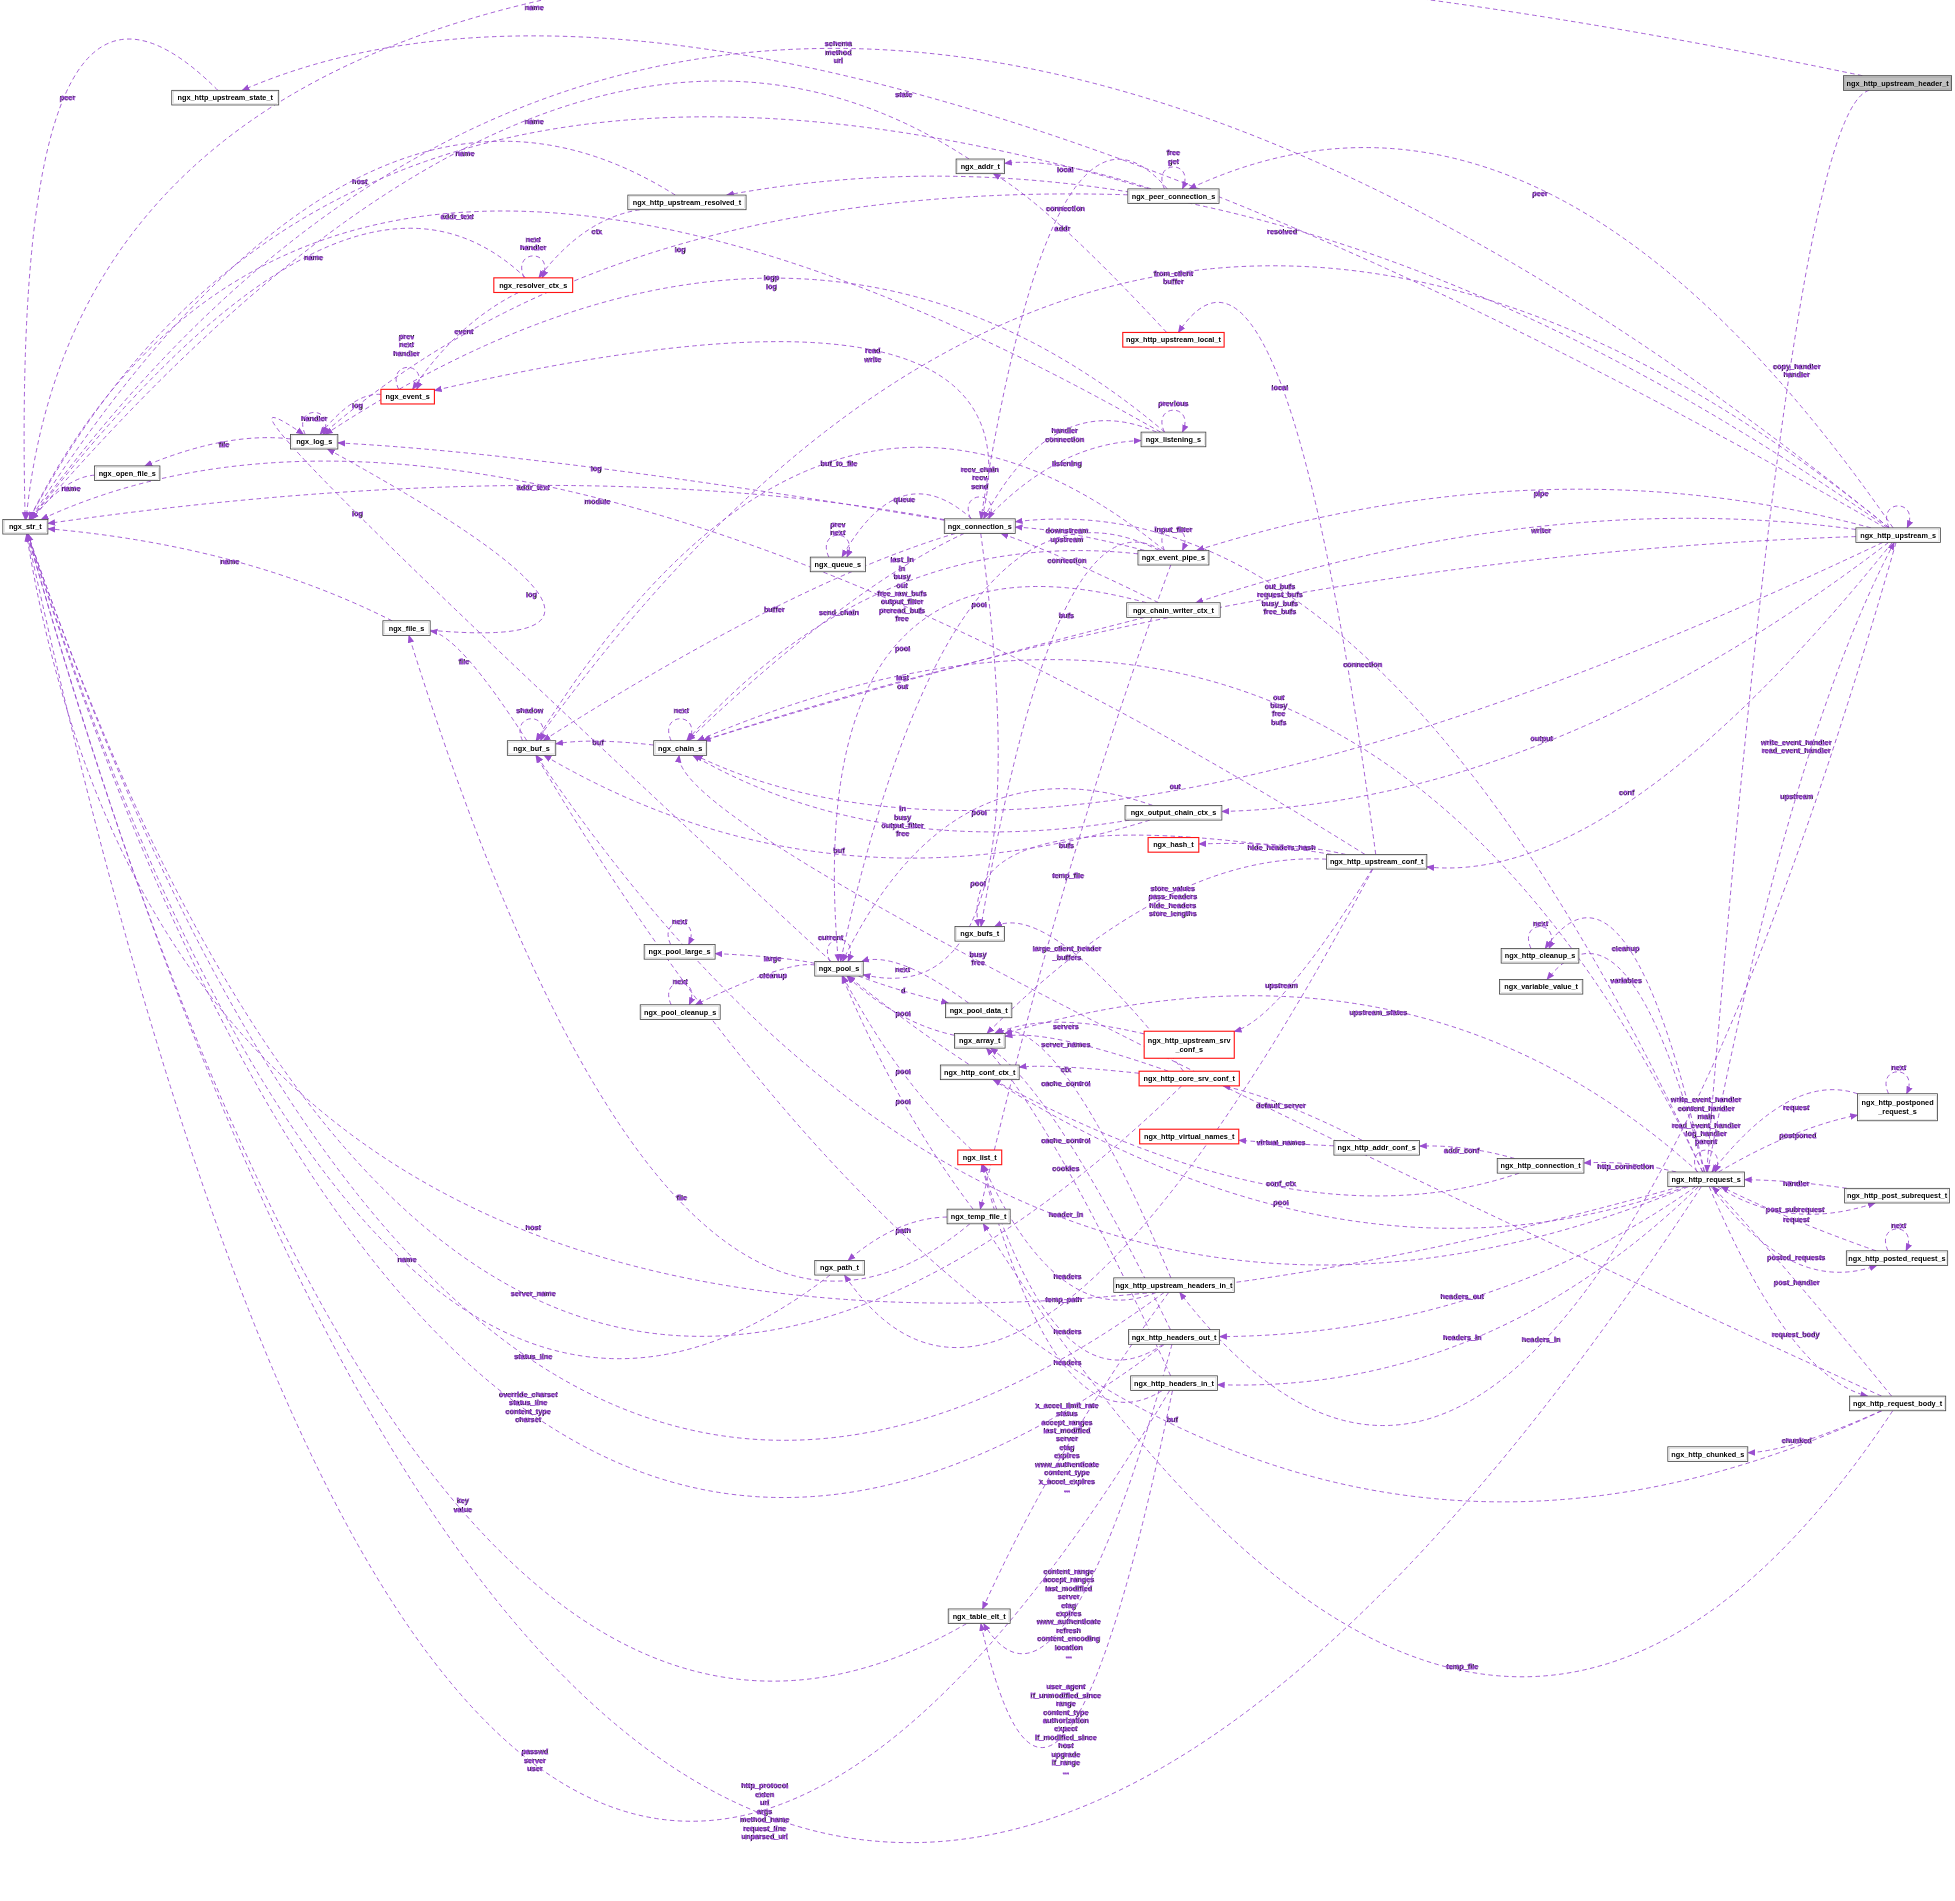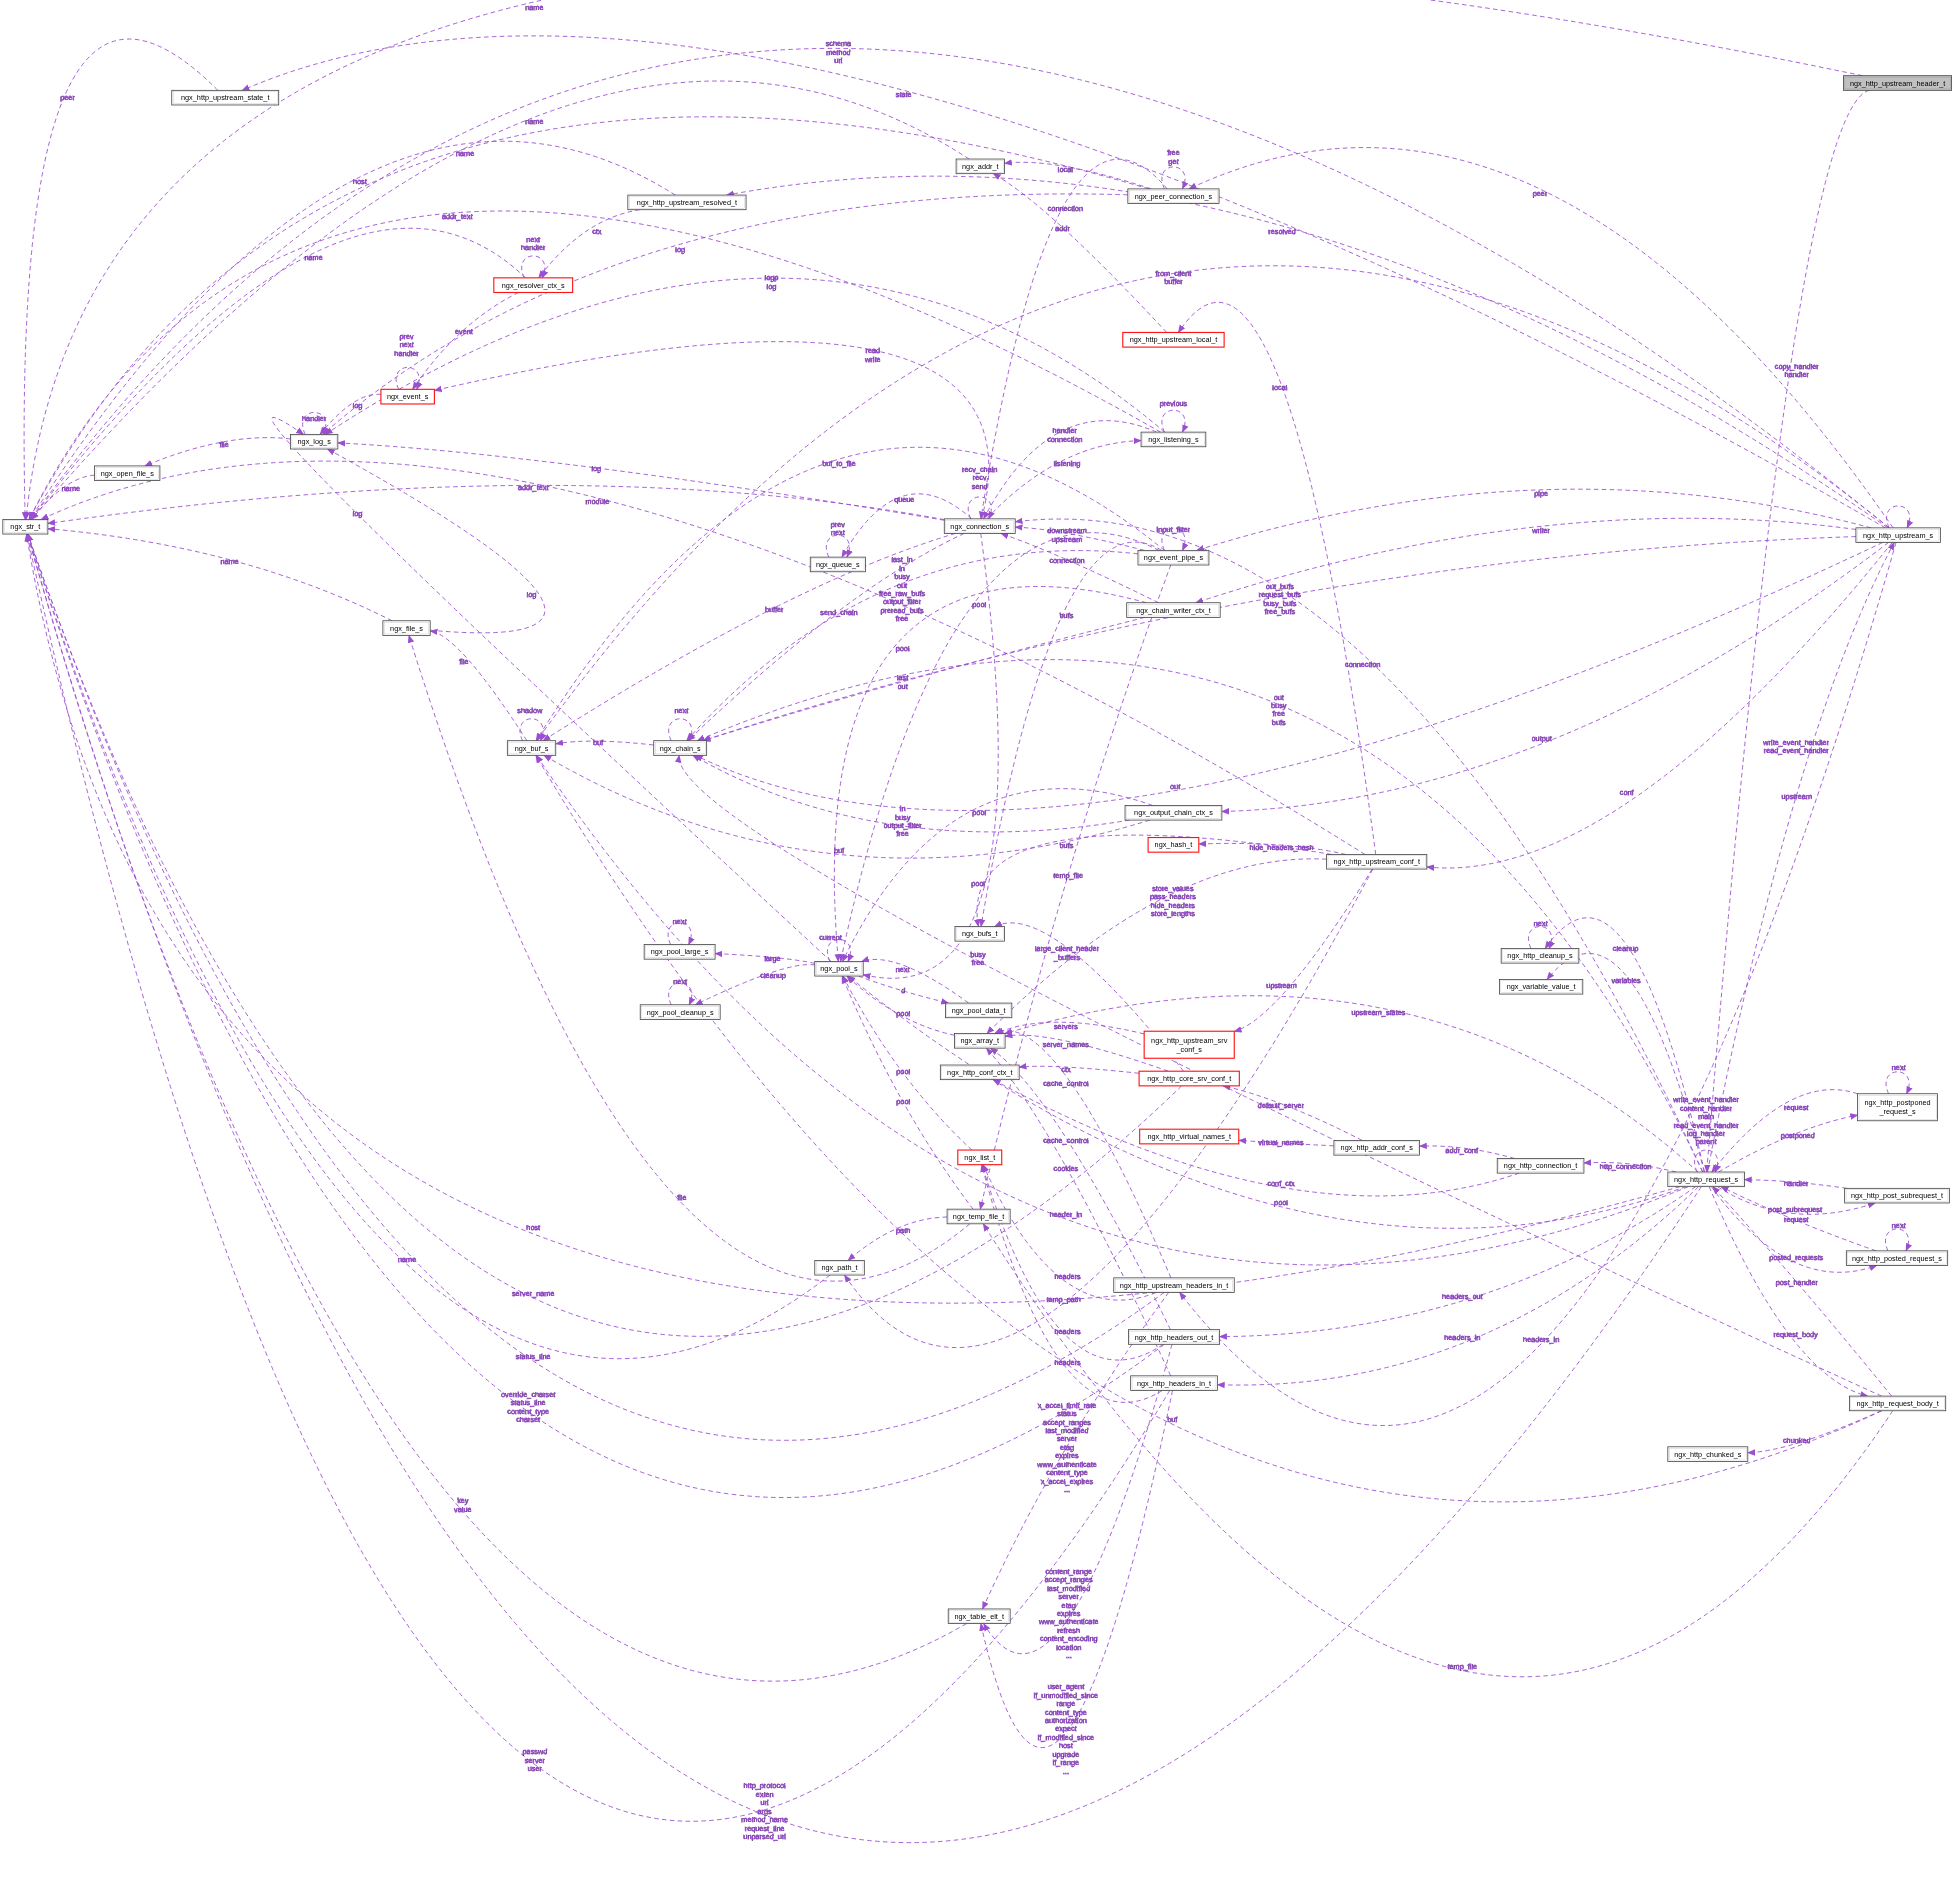--- a/index.html
+++ b/index.html
@@ -1,16 +1,16 @@
 <!DOCTYPE html>
 <html style="font-size:9px"><head>
 <meta charset="utf-8">
 <style>
   html,body{margin:0;padding:0;background:#ffffff;}
-  #stage{position:relative;width:1955px;height:1902px;background:#fff;overflow:hidden;}
+  #stage{position:relative;width:1955px;height:1902px;background:#fff;overflow:hidden;font-weight:bold;}
   svg{position:absolute;left:0;top:0;font-family:"Liberation Sans","DejaVu Sans",sans-serif;}
   text{font-family:"Liberation Sans","DejaVu Sans",sans-serif;fill:#000;}
   .edgelabel{font-size:13px;}
   .nodelabel{font-size:13px;}
 </style>
 </head>
 <body>
 
 <div id="stage">
     <svg width="1955" height="1902" viewBox="0 0 3472 3377">

